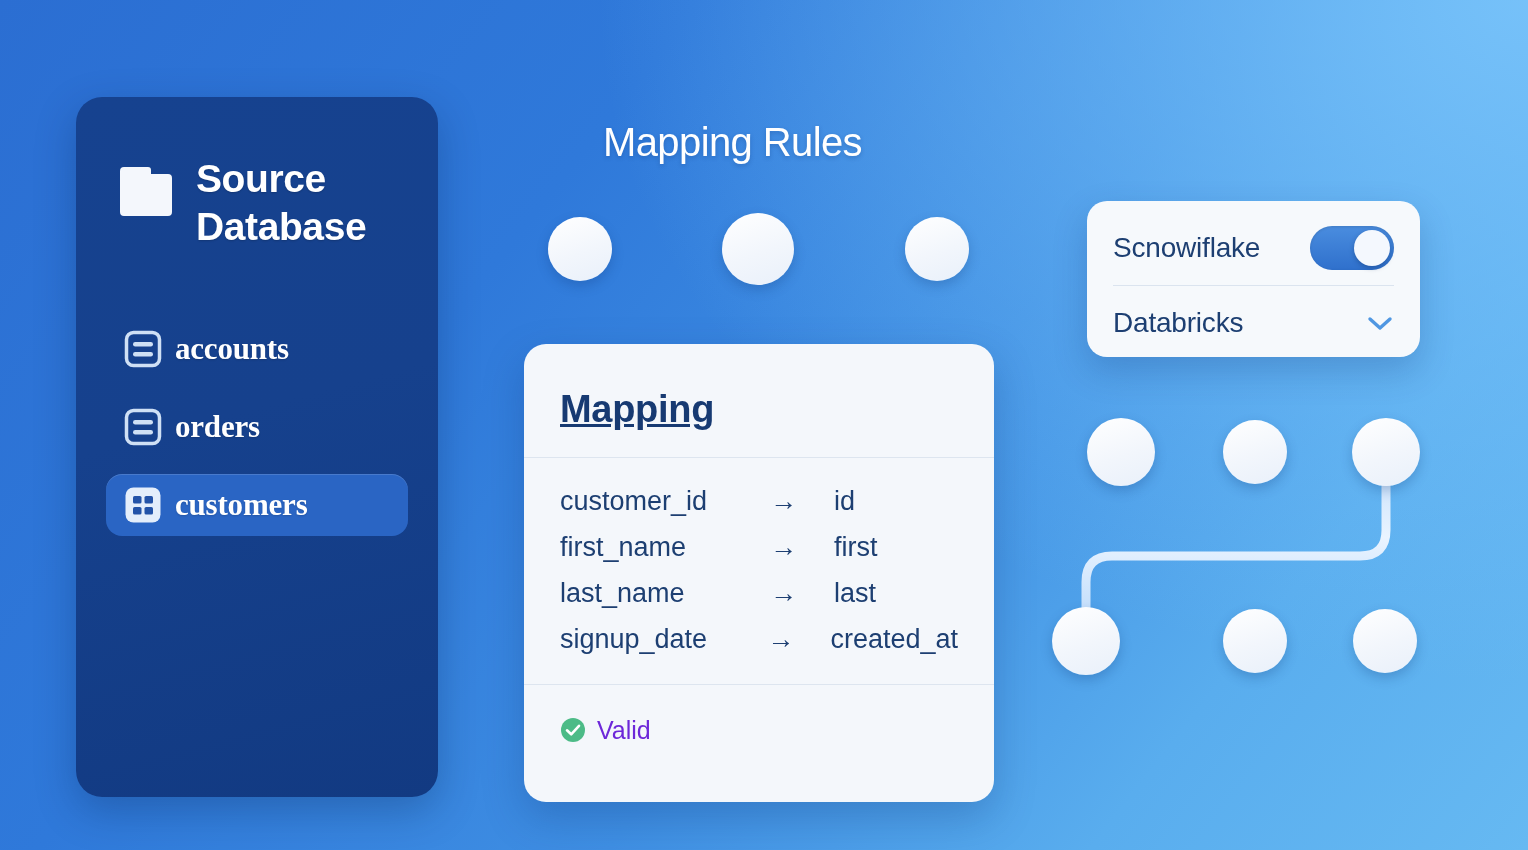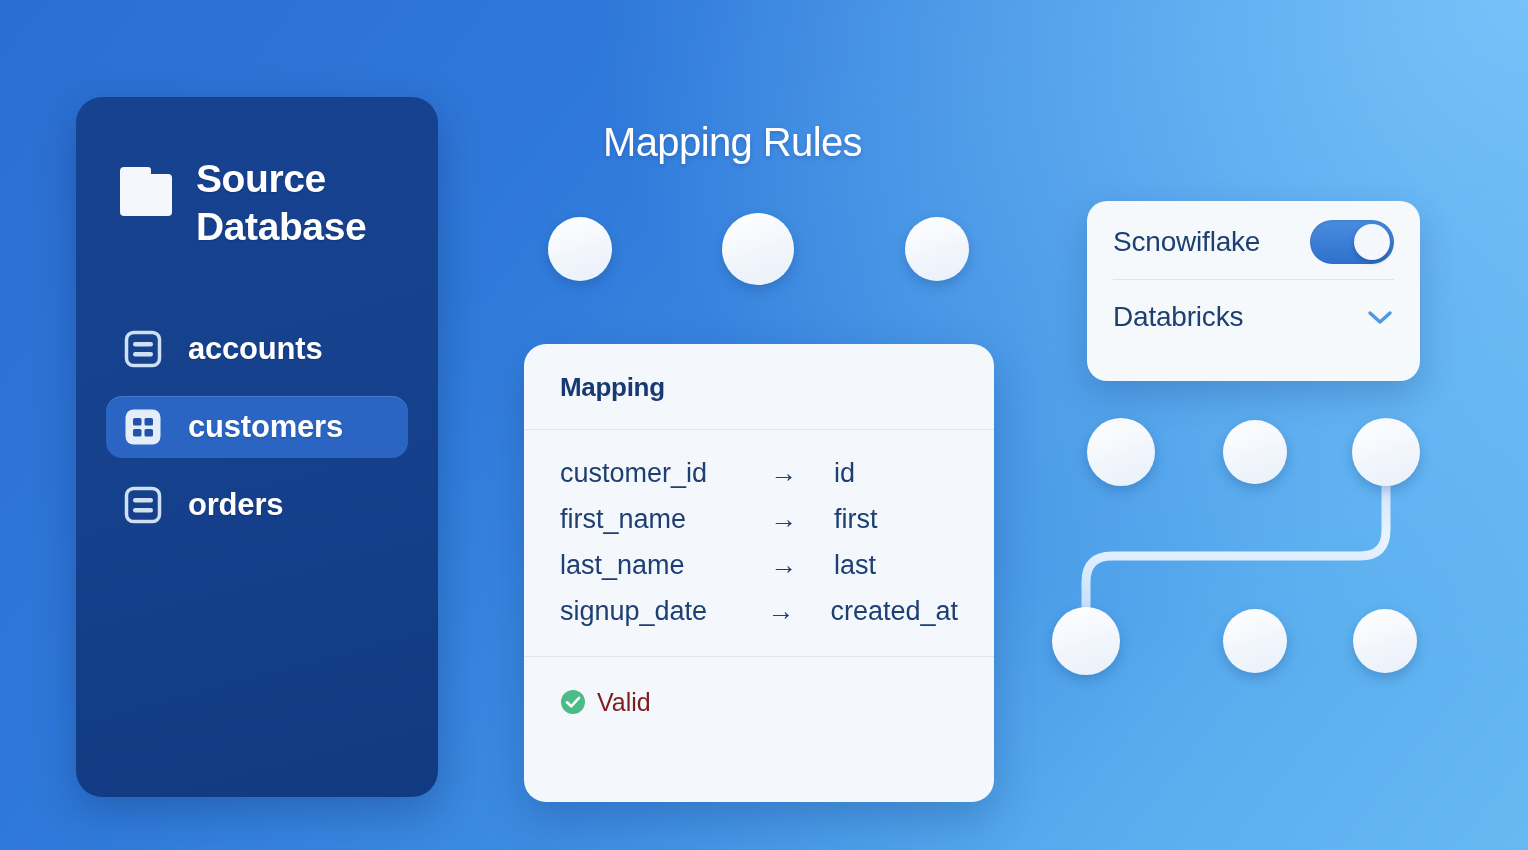--- a/index.html
+++ b/index.html
@@ -65,24 +65,25 @@
   .tables {
     margin-top: 68px;
     display: flex;
     flex-direction: column;
     gap: 16px;
   }
 
   .table-row {
     display: flex;
     align-items: center;
-    gap: 26px;
+    gap: 13px;
     height: 62px;
     padding: 0 18px;
     border-radius: 16px;
+    font-family: Liberation Serif, serif;
   }
 
   .table-row.active {
     background: #2a65c4;
     box-shadow: inset 0 1px 0 rgba(255,255,255,0.14);
   }
 
   .table-icon { flex: 0 0 auto; width: 38px; height: 38px; }
 
   .table-label {
@@ -130,25 +131,26 @@
     top: 344px;
     width: 470px;
     height: 458px;
     background: #f4f7fb;
     border-radius: 22px;
     box-shadow: 0 16px 40px rgba(12, 50, 115, 0.26);
     overflow: hidden;
   }
 
   .mapping-title {
-    padding: 28px 36px 0 36px;
+    padding: 44px 36px 0 36px;
     color: #173a72;
-    font-size: 26px;
+    font-size: 38px;
     font-weight: bold;
     letter-spacing: -0.3px;
+    text-decoration: underline;
   }
 
   .divider {
     height: 1px;
     background: #dde5ef;
     margin-top: 26px;
   }
 
   .mapping-rows {
     padding: 20px 36px 14px 36px;
@@ -179,34 +181,34 @@
   .foot-line {
     display: flex;
     justify-content: space-between;
     align-items: center;
     height: 46px;
     color: #1d3f72;
     font-size: 25px;
   }
   .type-arrow { color: #2f6fd4; padding: 0 6px; }
   .valid-wrap { display: flex; align-items: center; gap: 11px; }
-  .valid-text { color: #7f1d1d; font-size: 25px; }
+  .valid-text { color: #6d28d9; font-size: 25px; }
   .check-icon { width: 26px; height: 26px; display: block; }
 
   
   .platform-card {
     position: absolute;
     left: 1087px;
     top: 201px;
     width: 333px;
-    height: 180px;
+    height: 156px;
     background: #f6f9fc;
     border-radius: 20px;
     box-shadow: 0 14px 34px rgba(12, 50, 115, 0.24);
-    padding: 4px 26px;
+    padding: 10px 26px;
     text-align: center;
   }
 
   .platform-row {
     display: flex;
     align-items: center;
     justify-content: space-between;
     height: 74px;
   }
   .platform-label {
@@ -278,40 +280,40 @@
 
       <div class="table-row">
         <svg class="table-icon" viewBox="0 0 38 38" xmlns="http://www.w3.org/2000/svg">
           <rect x="2.5" y="2.5" width="33" height="33" rx="7" fill="none" stroke="#cfe0f5" stroke-width="3.5"></rect>
           <rect x="9" y="12" width="20" height="4.5" rx="2.2" fill="#cfe0f5"></rect>
           <rect x="9" y="22" width="20" height="4.5" rx="2.2" fill="#cfe0f5"></rect>
         </svg>
         <span class="table-label">accounts</span>
       </div>
 
+      <div class="table-row">
+        <svg class="table-icon" viewBox="0 0 38 38" xmlns="http://www.w3.org/2000/svg">
+          <rect x="2.5" y="2.5" width="33" height="33" rx="7" fill="none" stroke="#cfe0f5" stroke-width="3.5"></rect>
+          <rect x="9" y="12" width="20" height="4.5" rx="2.2" fill="#cfe0f5"></rect>
+          <rect x="9" y="22" width="20" height="4.5" rx="2.2" fill="#cfe0f5"></rect>
+        </svg>
+        <span class="table-label">orders</span>
+      </div>
+
       <div class="table-row active">
         <svg class="table-icon" viewBox="0 0 38 38" xmlns="http://www.w3.org/2000/svg">
           <rect x="1.5" y="1.5" width="35" height="35" rx="8" fill="#e4eefb"></rect>
           <rect x="9" y="10" width="8.5" height="7.5" rx="1.6" fill="#2353a8"></rect>
           <rect x="20.5" y="10" width="8.5" height="7.5" rx="1.6" fill="#2353a8"></rect>
           <rect x="9" y="21" width="8.5" height="7.5" rx="1.6" fill="#2353a8"></rect>
           <rect x="20.5" y="21" width="8.5" height="7.5" rx="1.6" fill="#2353a8"></rect>
         </svg>
         <span class="table-label">customers</span>
       </div>
 
-      <div class="table-row">
-        <svg class="table-icon" viewBox="0 0 38 38" xmlns="http://www.w3.org/2000/svg">
-          <rect x="2.5" y="2.5" width="33" height="33" rx="7" fill="none" stroke="#cfe0f5" stroke-width="3.5"></rect>
-          <rect x="9" y="12" width="20" height="4.5" rx="2.2" fill="#cfe0f5"></rect>
-          <rect x="9" y="22" width="20" height="4.5" rx="2.2" fill="#cfe0f5"></rect>
-        </svg>
-        <span class="table-label">orders</span>
-      </div>
-
     </div>
   </div>
 
   <div class="heading" id="heading-mapping-rules">Mapping Rules</div>
 
   <div class="node" style="left:548px; top:217px; width:64px; height:64px;"></div>
   <div class="node" style="left:722px; top:213px; width:72px; height:72px;"></div>
   <div class="node" style="left:905px; top:217px; width:64px; height:64px;"></div>
 
   <div class="node" style="left:1087px; top:418px; width:68px; height:68px;"></div>

